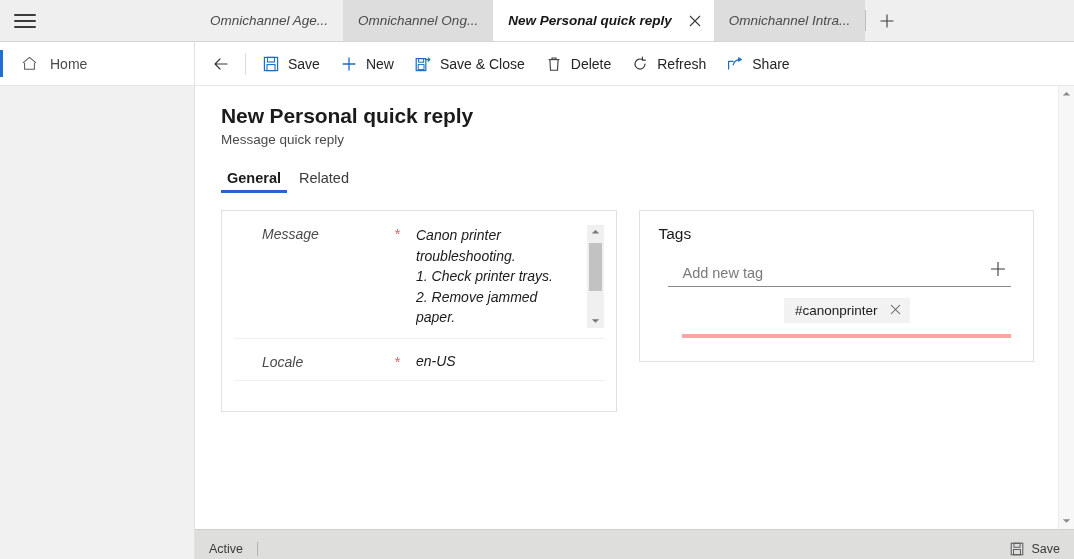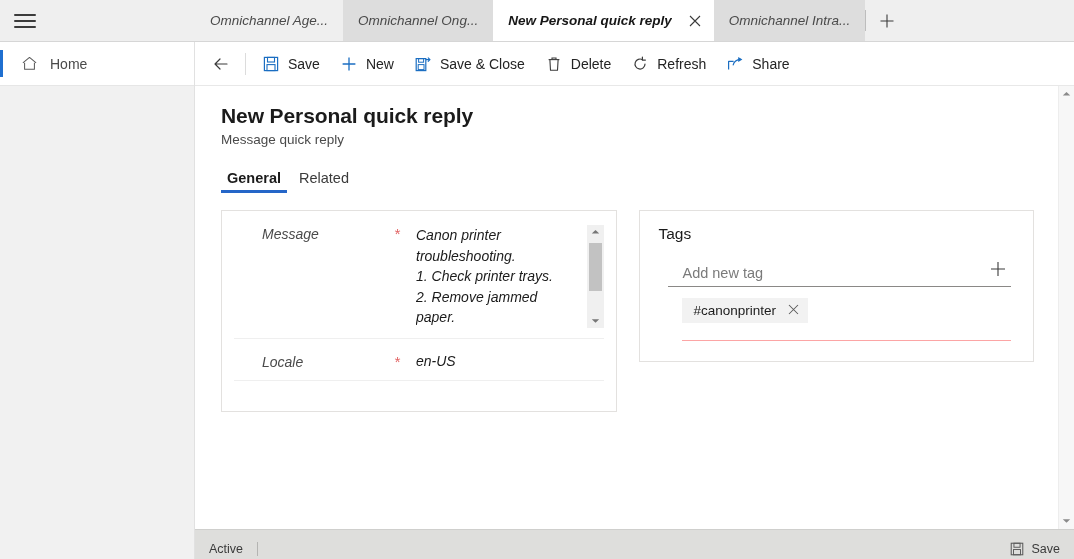--- a/index.html
+++ b/index.html
@@ -405,22 +405,23 @@
     color: #3b3b3b;
     font-size: 22px;
     font-weight: 300;
     line-height: 1;
   }
   .tag-chips {
     display: flex;
     flex-wrap: wrap;
     gap: 8px;
     margin: 11px 4px 0 24px;
-    padding-bottom: 17px;
-    border-bottom: 1px solid #fca5a5;
+    padding-bottom: 11px;
+    border-bottom: 4px solid #fca5a5;
+    justify-content: center;
   }
   .tag-chip {
     display: inline-flex;
     align-items: center;
     background: #f2f2f2;
     padding: 5px 9px 5px 11px;
     font-size: 13.5px;
     color: #1b1b1b;
   }
   .tag-chip .chip-x {

